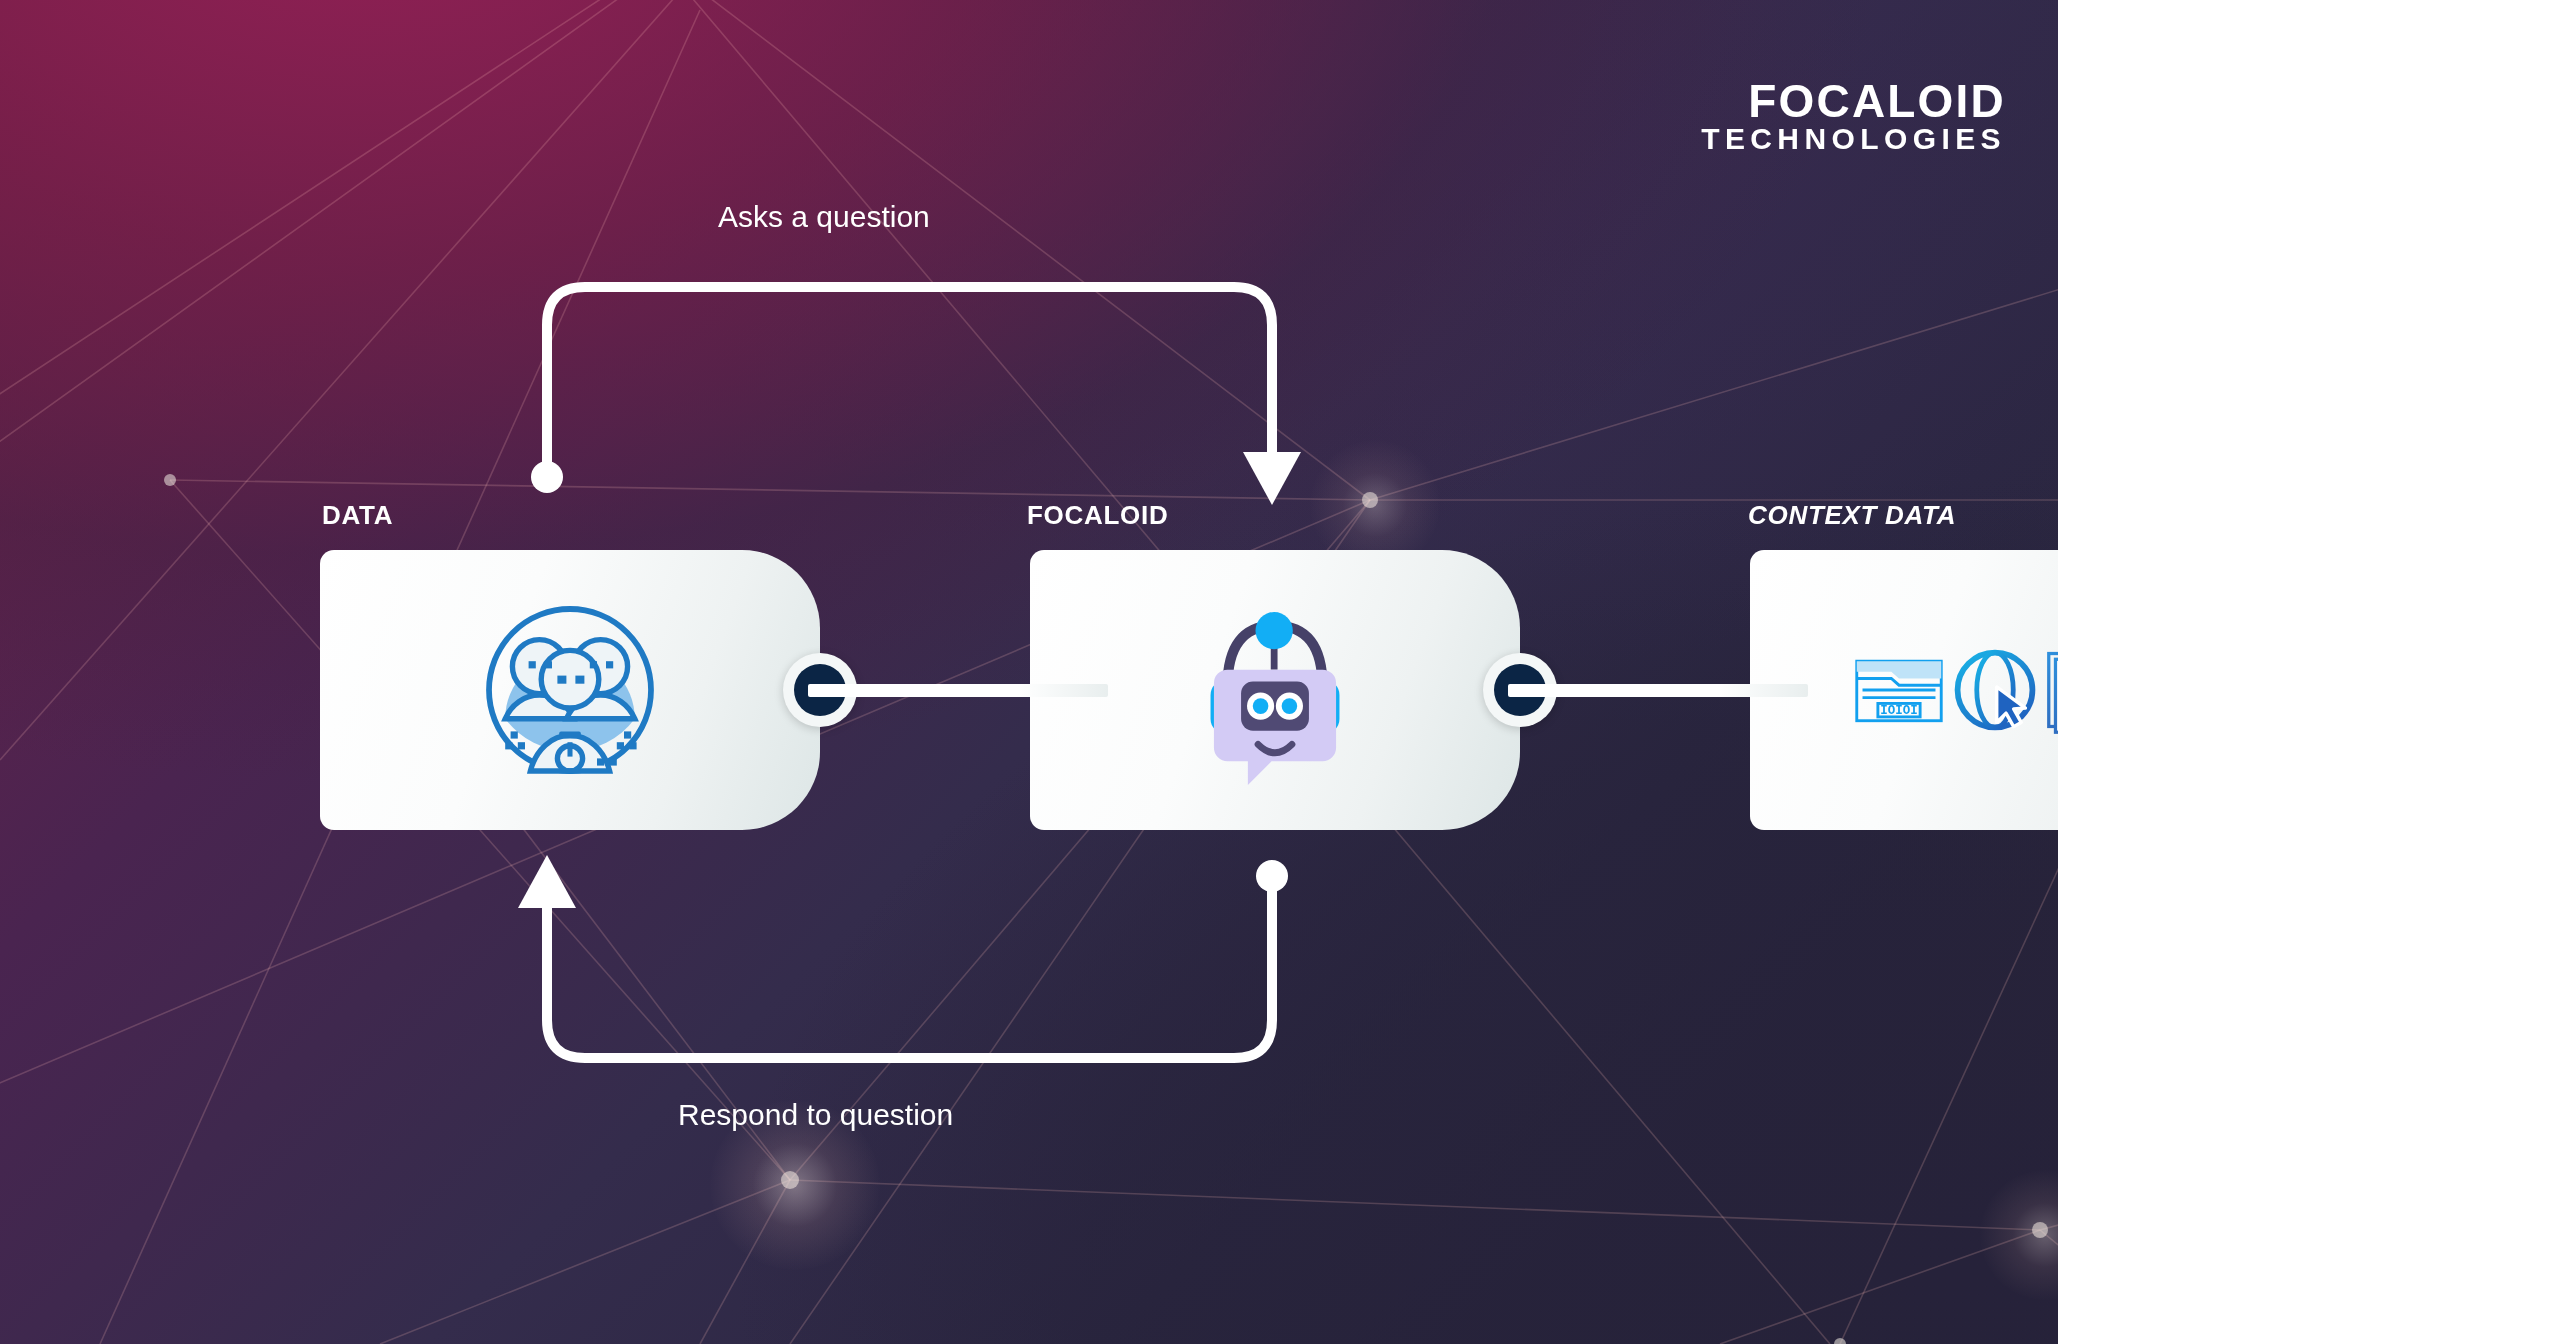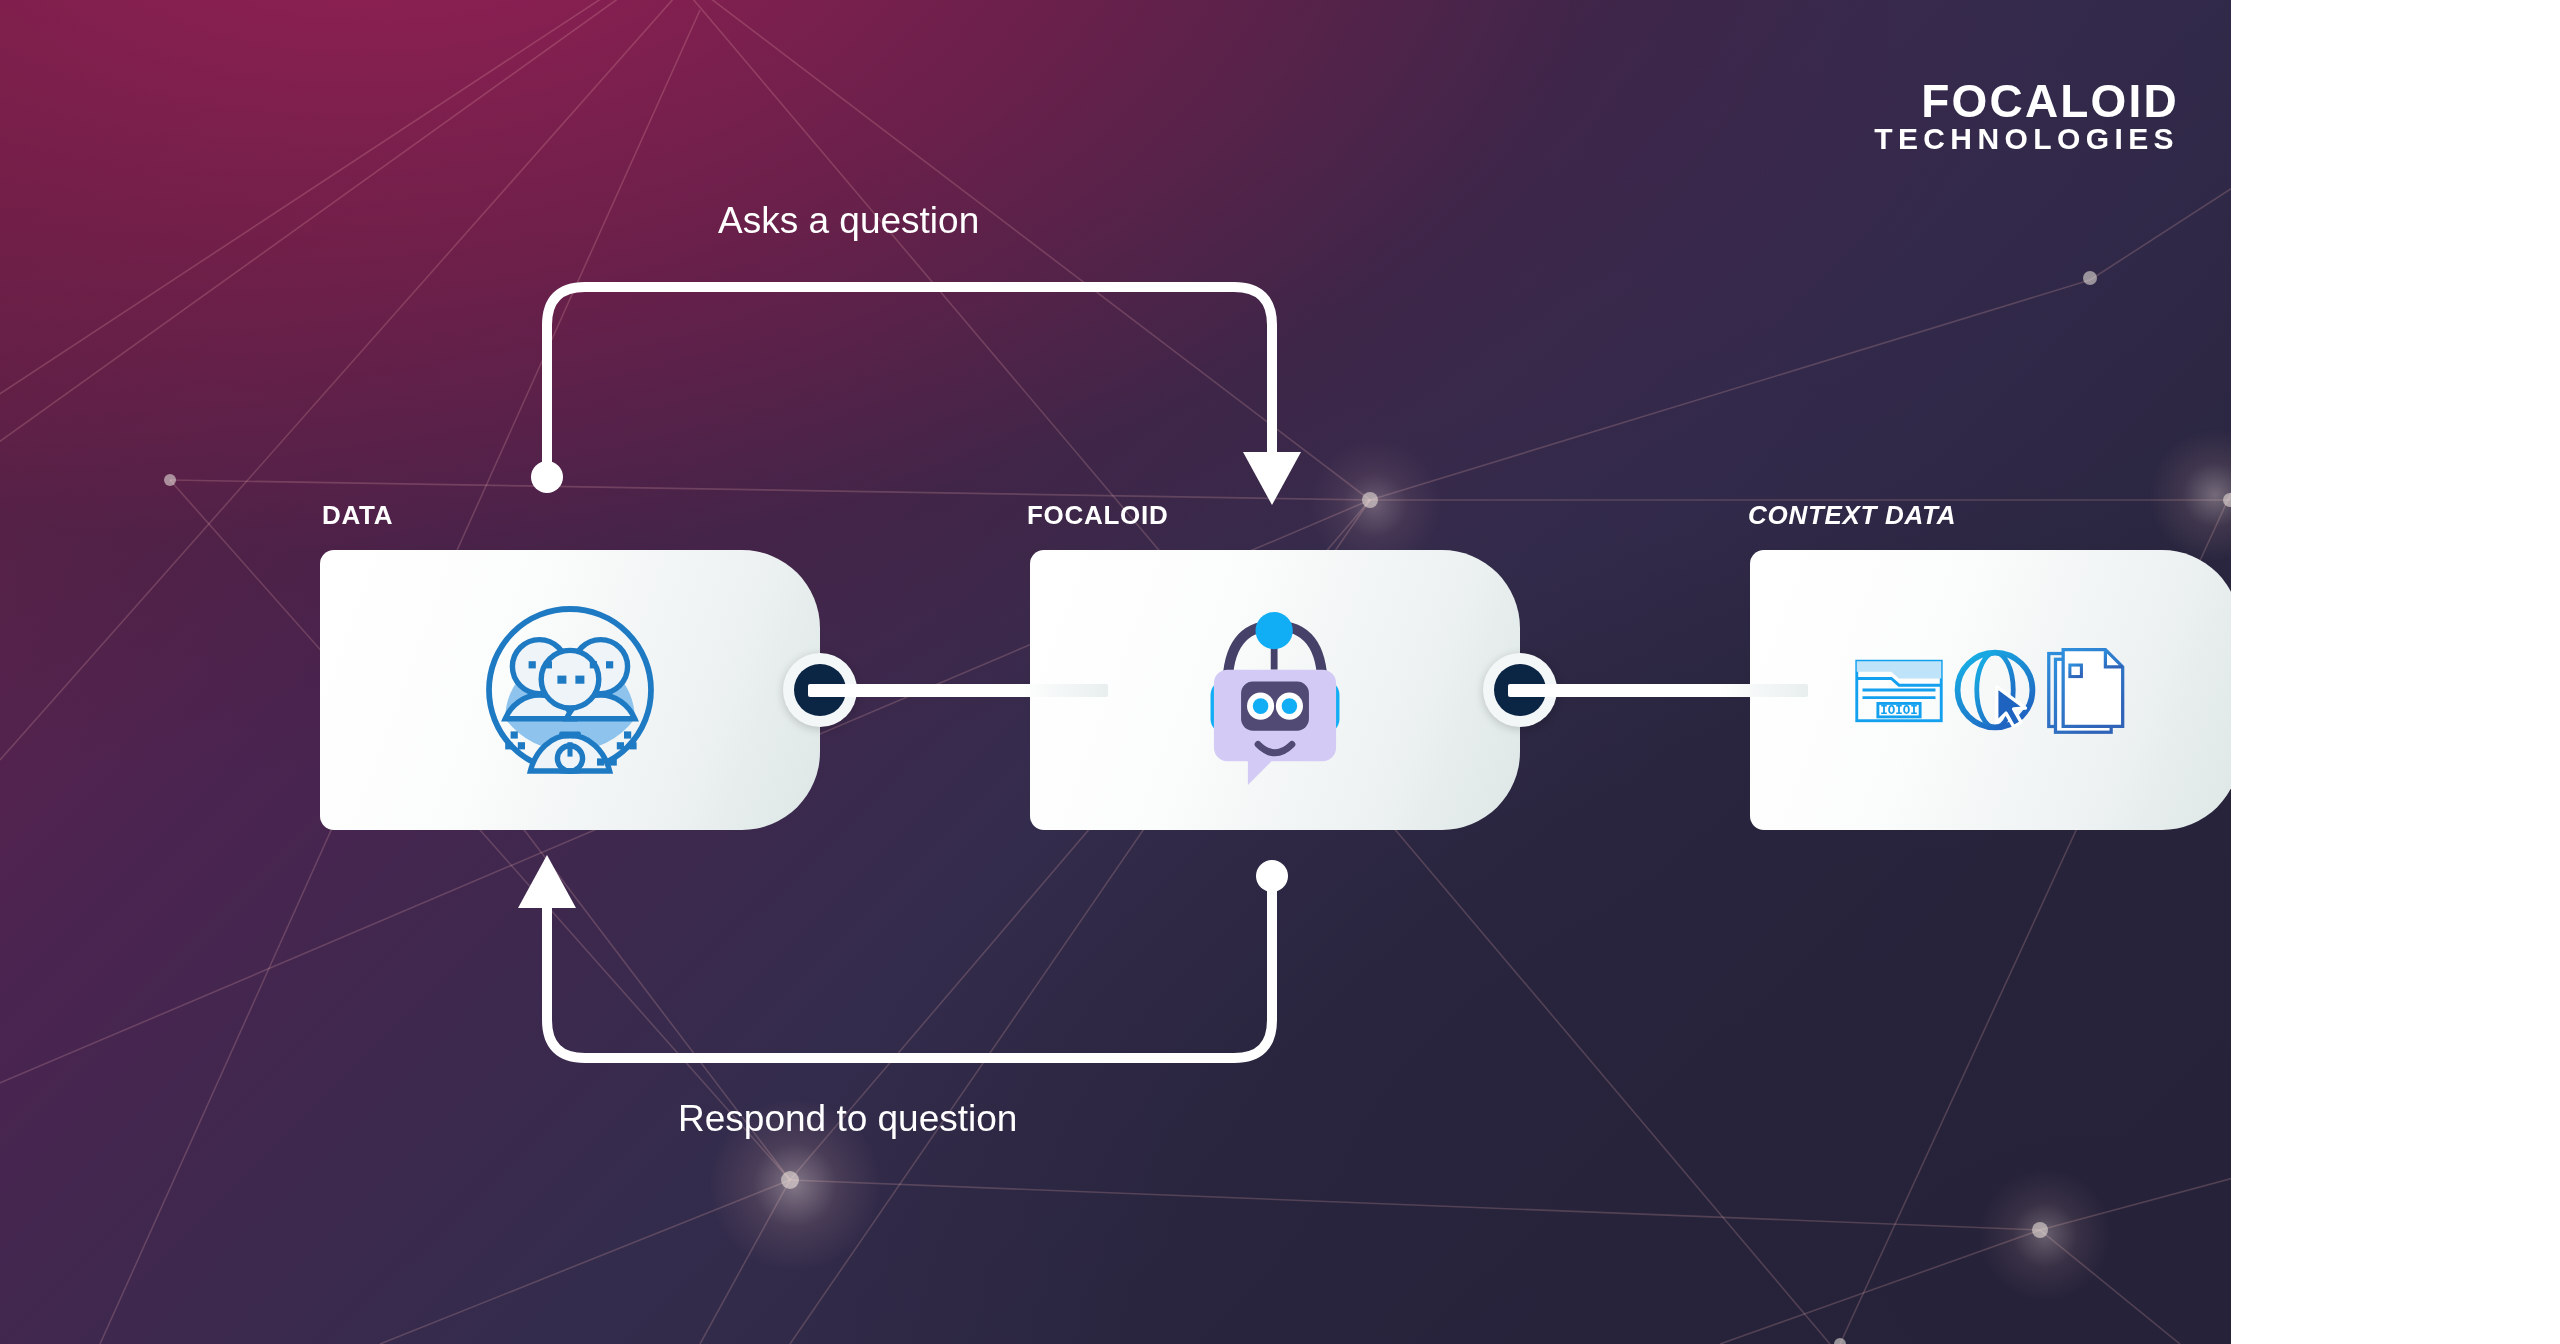--- a/index.html
+++ b/index.html
@@ -5,21 +5,21 @@
   * { margin:0; padding:0; box-sizing:border-box; }
 
   html, body {
     width:2560px; height:1344px;
     overflow:hidden;
     font-family:"Liberation Sans", sans-serif;
   }
 
   .stage {
     position:relative;
-    width:2231px; height:1344px;
+    width:2058px; height:1344px;
     background:
       radial-gradient(ellipse 95% 85% at 18% -8%, rgba(150,32,86,0.95) 0%, rgba(120,30,72,0.72) 32%, rgba(70,30,58,0.30) 58%, rgba(40,36,62,0.0) 78%),
       radial-gradient(ellipse 60% 60% at 72% 8%, rgba(58,40,82,0.55) 0%, rgba(40,36,62,0) 70%),
       radial-gradient(ellipse 70% 70% at 95% 95%, rgba(38,34,58,1) 0%, rgba(36,32,54,0.4) 60%, rgba(36,32,54,0) 85%),
       linear-gradient(135deg, #6e2047 0%, #4a2450 28%, #342c4c 52%, #2b2742 72%, #272338 100%);
     overflow:hidden;
   }
 
   
   .net { position:absolute; inset:0; width:2560px; height:1344px; pointer-events:none; }
@@ -50,21 +50,21 @@
     font-weight:bold;
     letter-spacing:0.7px;
     white-space:nowrap;
     z-index:14;
   }
 
   
   .edge-caption {
     position:absolute;
     color:#ffffff;
-    font-size:37px;
+    font-size:30px;
     font-weight:400;
     white-space:nowrap;
     z-index:14;
   }
 
   
   .card {
     position:absolute;
     height:280px;
     background:linear-gradient(110deg,#ffffff 0%,#fbfcfc 38%,#eef2f2 72%,#dde6e6 100%);

